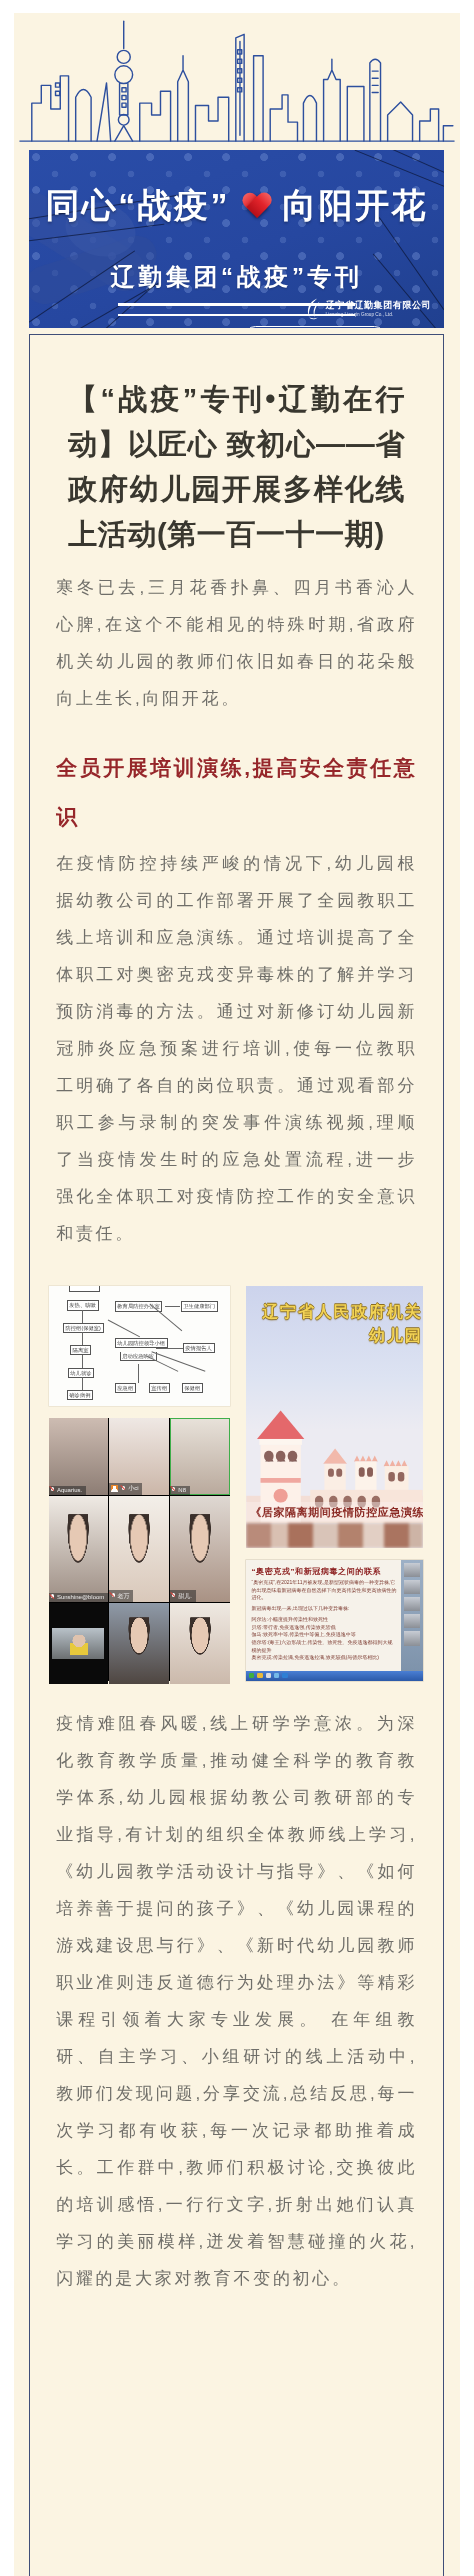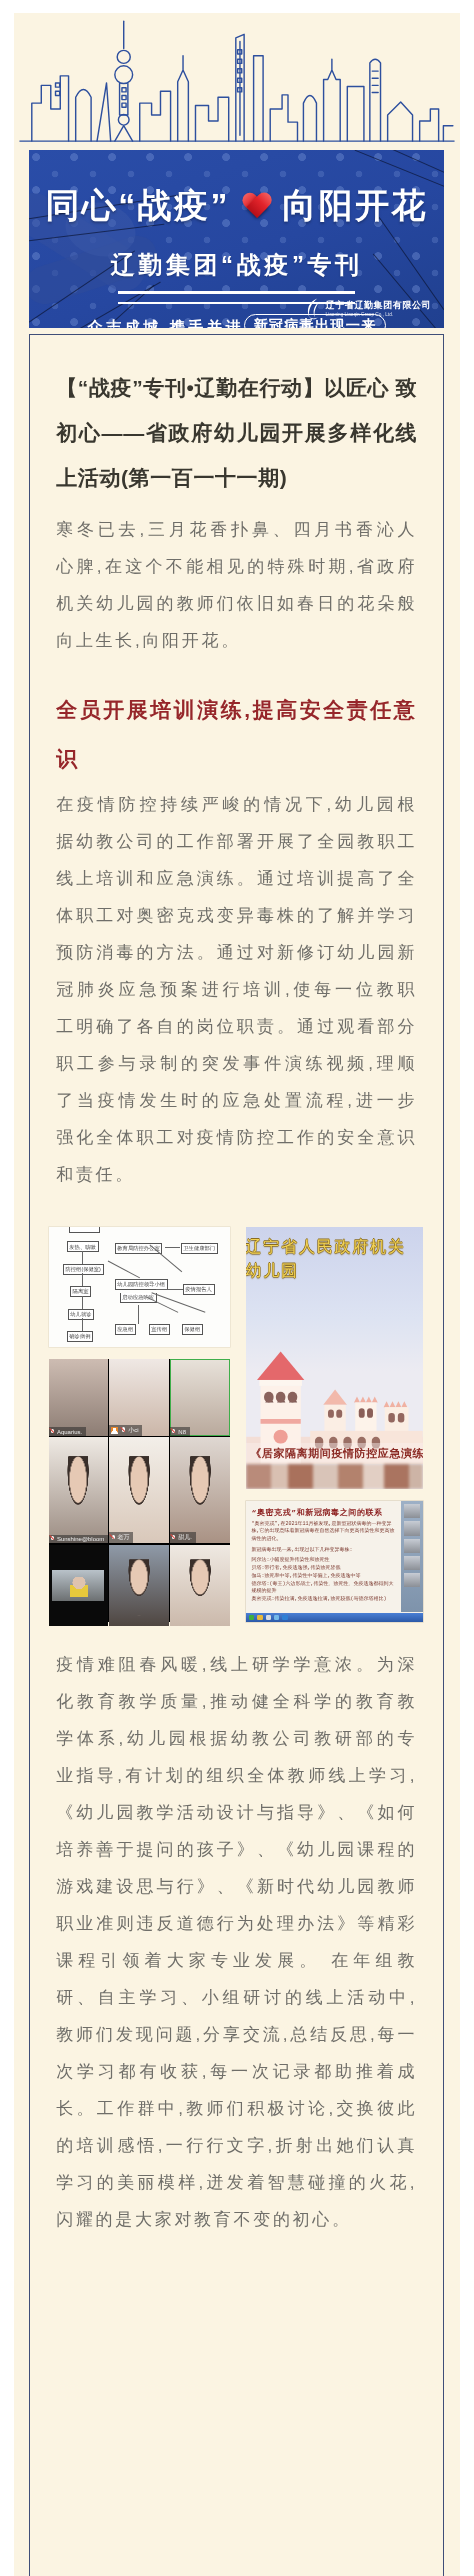--- a/index.html
+++ b/index.html
@@ -38,21 +38,21 @@
   }
   .heart{display:inline-block;width:31px;height:28.5px;position:relative;margin:0 9.5px 0 12px;vertical-align:-4.7px;}
   .heart::before,.heart::after{
     content:"";position:absolute;left:15.4px;top:0;width:15.4px;height:25px;
     background:linear-gradient(#f26060 0%,#e3242b 45%,#b60f18 100%);
     border-radius:15.4px 15.4px 0 0;transform:rotate(-45deg);transform-origin:0 100%;
     box-shadow:0 1.8px 3px rgba(0,0,0,.3);
   }
   .heart::after{left:0;transform:rotate(45deg);transform-origin:100% 100%;}
   .banner-subtitle{
-    position:relative;margin-top:20px;font-size:24px;font-weight:bold;
+    position:relative;margin-top:32px;font-size:24px;font-weight:bold;
     letter-spacing:3.6px;text-shadow:0 1.2px 1.8px rgba(0,0,0,.25);
   }
   .banner-rule{
     position:relative;width:237px;margin:9.5px auto 0 auto;height:8.3px;
     border-top:3px solid #fff;border-bottom:2.4px solid #fff;
   }
   .banner-row{
     position:relative;margin-top:10px;display:flex;align-items:flex-end;justify-content:center;
   }
   .slogan{font-size:15px;font-weight:bold;letter-spacing:3.6px;}
@@ -65,21 +65,21 @@
   }
   .logo-cn{font-size:9px;font-weight:bold;letter-spacing:0.6px;}
   .logo-en{font-size:4.7px;opacity:.85;}
   
   .card{
     position:absolute;left:15px;top:321px;width:415px;height:2312px;
     box-sizing:border-box;border:1.8px solid #3f4e78;background:#fbf4e2;
     padding:30px 26px 0 26px;
   }
   .article-title{
-    margin:0;font-size:21px;line-height:45px;font-weight:bold;color:#39372f;
+    margin:12px;font-size:29px;line-height:45px;font-weight:bold;color:#39372f;
     text-align:justify;letter-spacing:0.6px;
   }
   .para{
     margin:10.7px 0 0 0;font-size:17px;line-height:37px;color:#6f6e69;
     text-align:justify;letter-spacing:2.7px;
   }
   .red-heading{
     margin:26px 0 0 0;font-size:21px;line-height:49px;font-weight:bold;color:#96262a;
     text-align:justify;letter-spacing:2.4px;
   }
@@ -132,40 +132,39 @@
   .mic::before{content:"";position:absolute;left:0.6px;top:0;width:3px;height:4.2px;border-radius:1.8px;background:#fff;}
   .mic::after{content:"";position:absolute;left:-0.6px;top:-0.6px;width:6px;height:1.2px;background:#d8433b;transform:rotate(45deg);transform-origin:0 0;}
   .vc-avatar{display:inline-block;width:7.1px;height:7.1px;background:#e8862a;margin-right:1.2px;
     background-image:radial-gradient(circle at 50% 35%, #fff 0 1.5px, transparent 1.8px),radial-gradient(circle at 50% 90%, #fff 0 3px, transparent 3.3px);}
   
   .kvideo{
     position:relative;width:177px;height:262px;overflow:hidden;
     background:linear-gradient(#ccd3ec 0%,#dde3f2 35%,#ecebf2 55%);
   }
   .kv-title{
-    position:relative;margin-top:8px;text-align:left;font-weight:normal;font-size:16px;line-height:24px;
+    position:relative;margin-top:14px;text-align:right;font-weight:bold;font-size:16px;line-height:24px;
     color:#f2d356;letter-spacing:1.8px;
     text-shadow:-0.6px 0 #8a6c20,0.6px 0 #8a6c20,0 -0.6px #8a6c20,0 1.2px 1.2px #7a5c18;
   }
   .castle{position:absolute;left:0;bottom:25px;width:177px;height:116px;}
   .kv-caption{
     position:absolute;left:0;bottom:25px;width:100%;box-sizing:border-box;padding:3px 4.7px;
     background:rgba(250,240,238,.45);
     color:#8b2a24;font-weight:bold;font-size:11px;letter-spacing:0.6px;white-space:nowrap;
   }
   .kv-bottom{
     position:absolute;left:0;bottom:0;width:100%;height:25px;
     background:linear-gradient(90deg,#b98b7a 0 14%,#d9c0b2 14% 24%,#a9715c 24% 38%,#d9c4b8 38% 52%,#b3826d 52% 66%,#e2cfc4 66% 78%,#aa7460 78% 92%,#cdb4a6 92%);
     filter:blur(1.8px);
   }
   
   .slide{
     position:relative;width:177px;height:121px;margin-top:12px;background:#f6f2ea;overflow:hidden;
     box-shadow:0 0 0 0.6px #d8d0bd;
-    font-family:Liberation Mono, monospace;
   }
   .slide-title{
     margin:6px 3.6px 2.4px 6px;font-size:8px;font-weight:bold;color:#8c1f1f;letter-spacing:0.6px;
   }
   .slide-line{margin:0 26px 0 6px;font-size:5px;line-height:7.7px;color:#7c3a30;}
   .slide-line.gap{margin-top:3px;}
   .slide-sidebar{
     position:absolute;right:0;top:0;width:21.3px;height:111px;
     background:linear-gradient(#9db0c6,#7e93ab);
   }

